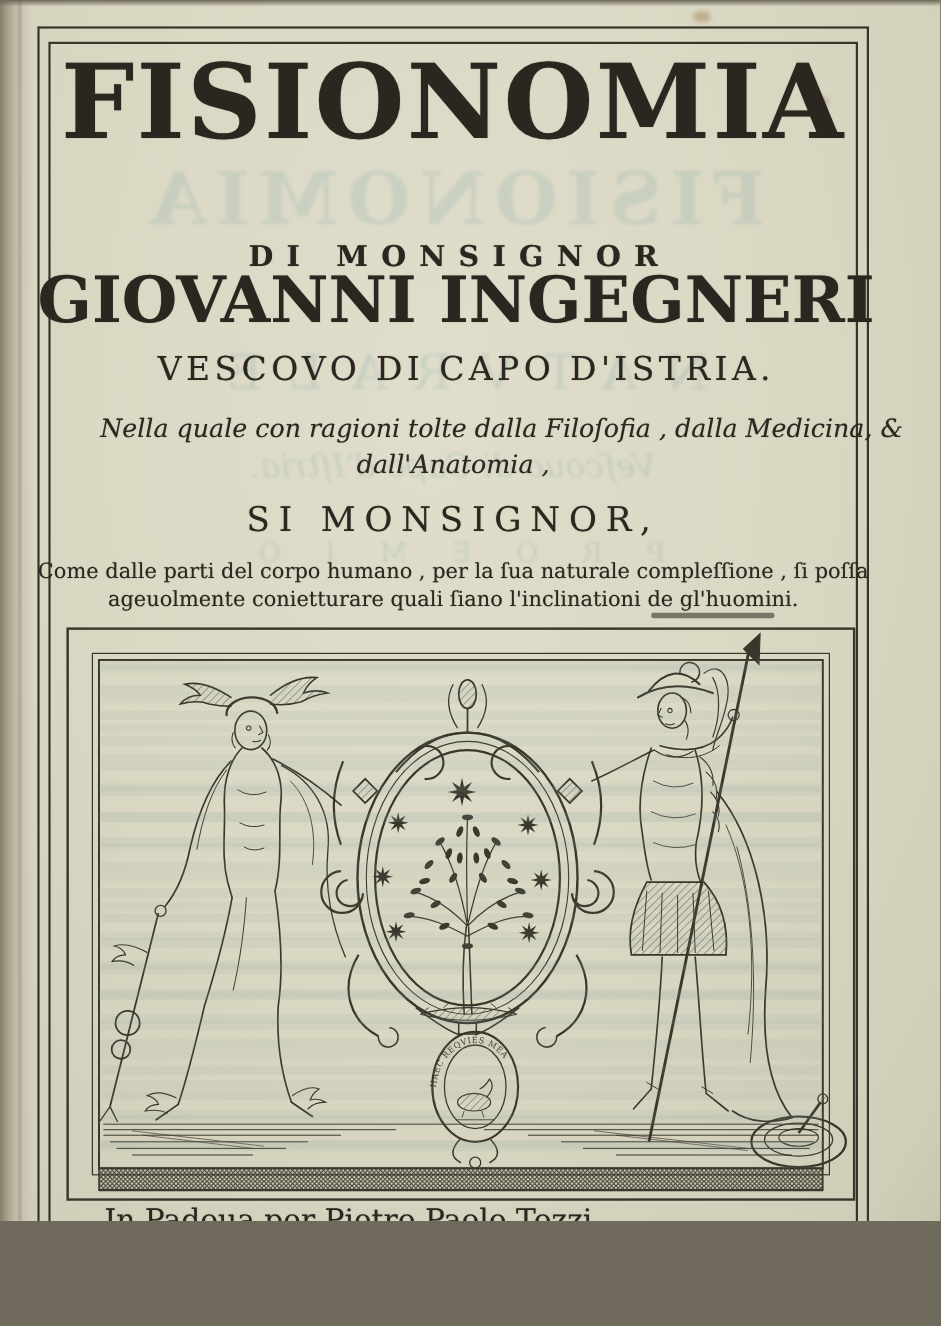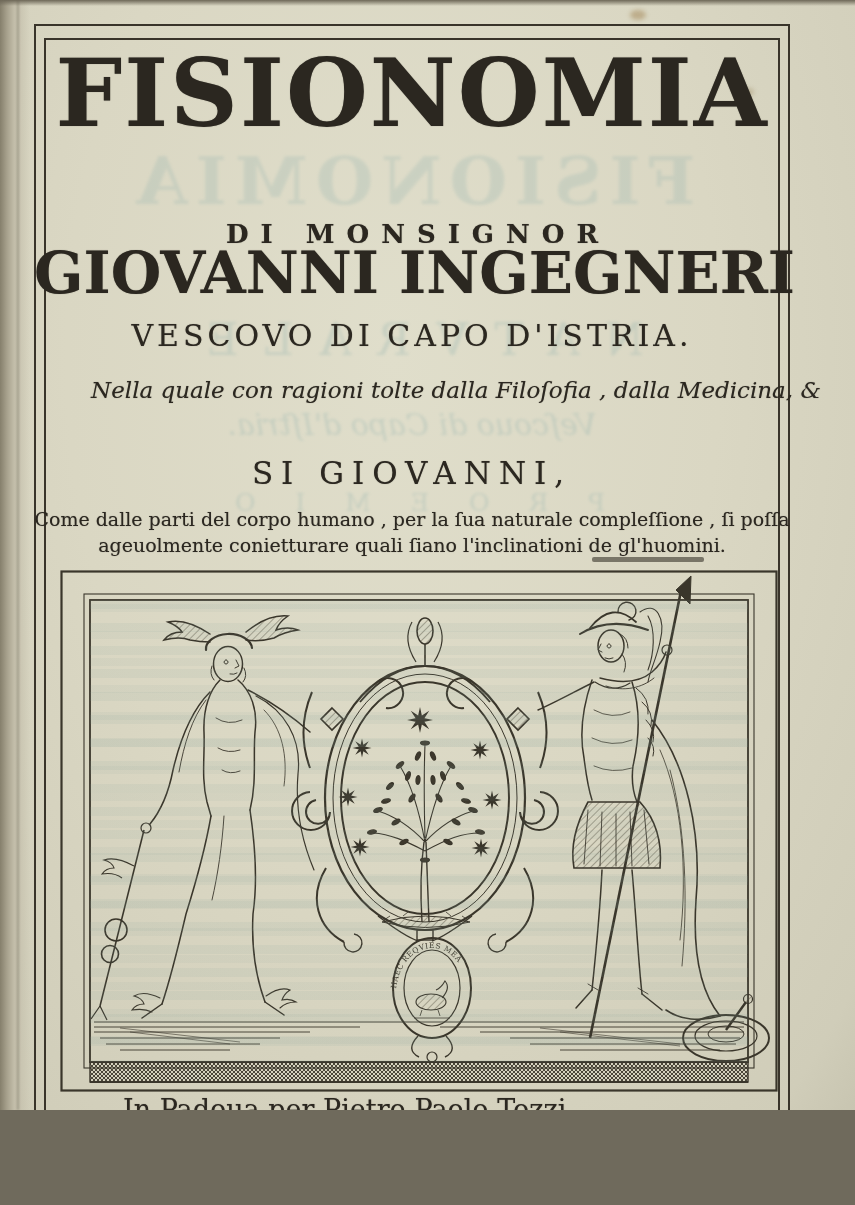--- a/index.html
+++ b/index.html
@@ -25,29 +25,29 @@
     border:2px solid #39342a;box-sizing:border-box;}
   .frame-inner{position:absolute;left:8px;top:12px;right:8px;bottom:8px;
     border:2px solid #39342a;box-sizing:border-box;}
   
   .tline{position:absolute;left:34px;width:756px;text-align:center;line-height:1;white-space:nowrap;
     text-shadow:0 0 1px rgba(43,39,32,.45);}
   .t-main  {top:46px; font-size:94px;font-weight:bold;letter-spacing:2px;}
   .t-sub   {top:149px;font-size:52px;font-weight:bold;letter-spacing:38px;text-indent:38px;}
   .t-mons  {top:221px;font-size:26px;letter-spacing:12px;text-indent:12px;font-weight:bold;}
   .t-auth  {top:244px;font-size:58px;font-weight:bold;letter-spacing:0px;}
-  .t-vesc  {top:321px;font-size:30px;letter-spacing:4px;}
+  .t-vesc  {top:321px;font-size:30px;letter-spacing:4px;padding-left:12px;}
   .t-it1   {top:379px;font-size:23px;font-style:italic;padding-left:44px;}
   .t-it2   {top:412px;font-size:23px;font-style:italic;}
   .t-sidim {top:458px;font-size:31px;letter-spacing:8px;}
   .t-p1    {top:510px;font-size:19px;}
   .t-p2    {top:536px;font-size:19px;}
   .imprint{position:absolute;left:95px;right:105px;top:1096px;display:flex;
     justify-content:space-between;font-size:27px;line-height:1;white-space:nowrap;
-    text-shadow:0 0 1px rgba(43,39,32,.45);margin-left:28px;}
+    text-shadow:0 0 1px rgba(43,39,32,.45);}
   .smudge{position:absolute;left:592px;top:557px;width:112px;height:5px;
     background:rgba(40,36,28,.55);border-radius:2px;filter:blur(.6px);}
   
   .ghost{position:absolute;left:34px;width:756px;text-align:center;line-height:1;white-space:nowrap;
     color:#8fb0ad;transform:scaleX(-1);filter:blur(1.4px);}
   .g1{top:148px;font-size:66px;font-weight:bold;letter-spacing:8px;opacity:.24;}
   .g2{top:318px;font-size:44px;letter-spacing:26px;opacity:.28;}
   .g3{top:410px;font-size:30px;font-style:italic;opacity:.30;}
   .g4{top:490px;font-size:25px;letter-spacing:16px;opacity:.30;}
   
@@ -77,21 +77,22 @@
 
   <div class="frame-outer">
     <div class="frame-inner"></div>
   </div>
 
   <div class="tline t-main">FISIONOMIA</div>
   <div class="tline t-mons">DI MONSIGNOR</div>
   <div class="tline t-auth">GIOVANNI INGEGNERI</div>
   <div class="tline t-vesc">VESCOVO DI CAPO D'ISTRIA.</div>
   <div class="tline t-it1">Nella quale con ragioni tolte dalla Filoſofia , dalla Medicina, &amp;</div>
-  <div class="tline t-sidim">SI GIOVANNI,</div>
+  <div class="tline t-it2">dall'Anatomia ,</div>
+  <div class="tline t-sidim">SI MONSIGNOR,</div>
   <div class="tline t-p1">Come dalle parti del corpo humano , per la ſua naturale compleſſione , ſi poſſa</div>
   <div class="tline t-p2">ageuolmente conietturare quali ſiano l'inclinationi de gl'huomini.</div>
   <div class="smudge"></div>
 
   <div class="engraving">
     <svg width="718" height="522" viewBox="0 0 718 522" xmlns="http://www.w3.org/2000/svg" xmlns:xlink="http://www.w3.org/1999/xlink">
       <defs>
         <pattern id="hatch" width="5" height="5" patternUnits="userSpaceOnUse" patternTransform="rotate(45)">
           <line x1="0" y1="0" x2="0" y2="5" stroke="#4a4537" stroke-width="0.8"></line>
         </pattern>

